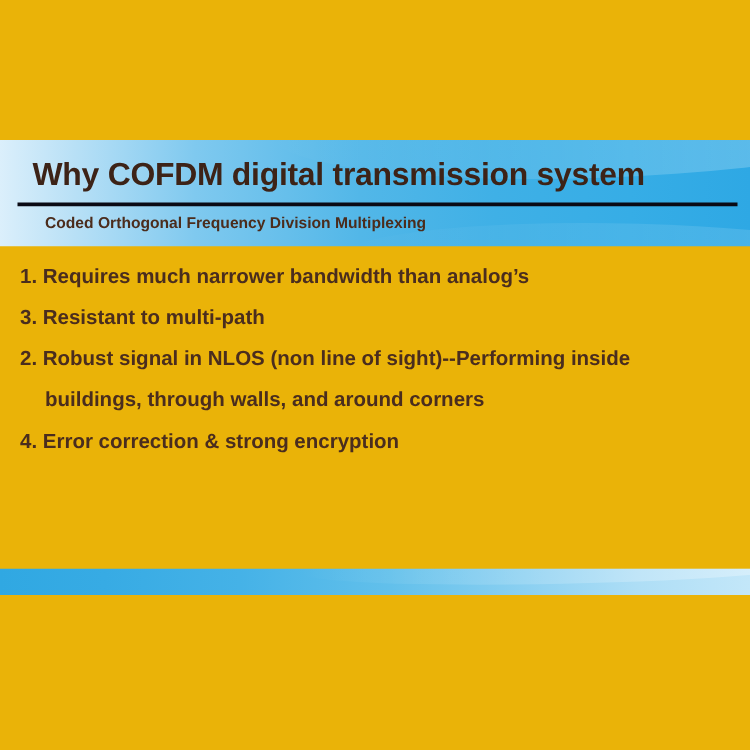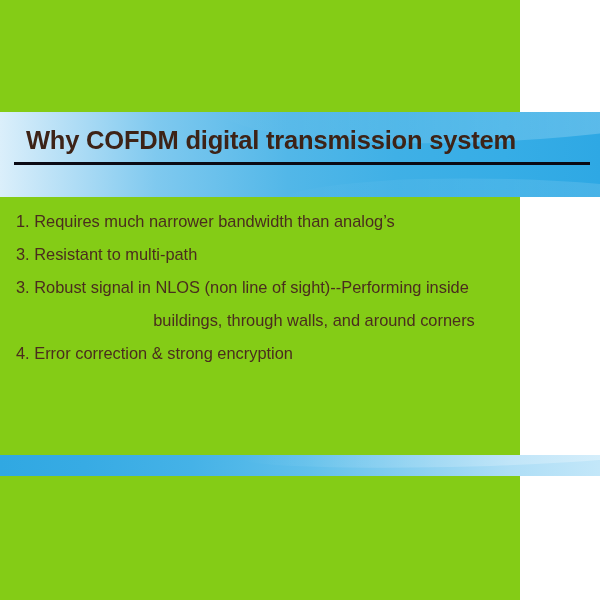--- a/index.html
+++ b/index.html
@@ -9,23 +9,23 @@
   }
   body {
     width: 600px;
     height: 600px;
     font-family: "Liberation Sans", sans-serif;
     overflow: hidden;
   }
 
   .slide {
     position: relative;
-    width: 520px;
+    width: 600px;
     height: 600px;
-    background: #84cc16;
+    background: #eab308;
   }
 
   
   .header-band {
     position: absolute;
     left: 0;
     top: 112px;
     width: 600px;
     height: 85px;
     background:
@@ -106,30 +106,29 @@
     width: 600px;
     padding: 0;
     margin: 0;
     list-style: none;
   }
   .body-item {
     display: block;
     padding-left: 16px;
     padding-right: 8px;
     font-size: 16.4px;
-    font-weight: normal;
+    font-weight: bold;
     color: #4a2d1e;
     line-height: 33px;
     white-space: nowrap;
   }
   .body-item .wrap-line {
     display: block;
     padding-left: 20px;
     white-space: nowrap;
-    text-align: center;
   }
 
   
   .bottom-band {
     position: absolute;
     left: 0;
     top: 455px;
     width: 600px;
     height: 21px;
     background:
@@ -159,30 +158,31 @@
 <body>
 
 <div class="slide">
 
   <div class="header-band"></div>
 
   <div class="slide-title">Why COFDM digital transmission system</div>
 
   <div class="title-rule"></div>
 
+  <div class="slide-subtitle">Coded Orthogonal Frequency Division Multiplexing</div>
 
   <ul class="body-list">
     <li class="body-item">
       <span>1. Requires much narrower bandwidth than analog’s</span>
     </li>
     <li class="body-item">
       <span>3. Resistant to multi-path</span>
     </li>
     <li class="body-item">
-      <span>3. Robust signal in NLOS (non line of sight)--Performing inside</span>
+      <span>2. Robust signal in NLOS (non line of sight)--Performing inside</span>
       <span class="wrap-line">buildings, through walls, and around corners</span>
     </li>
     <li class="body-item">
       <span>4. Error correction &amp; strong encryption</span>
     </li>
   </ul>
 
   <div class="bottom-band"></div>
 
 </div>

